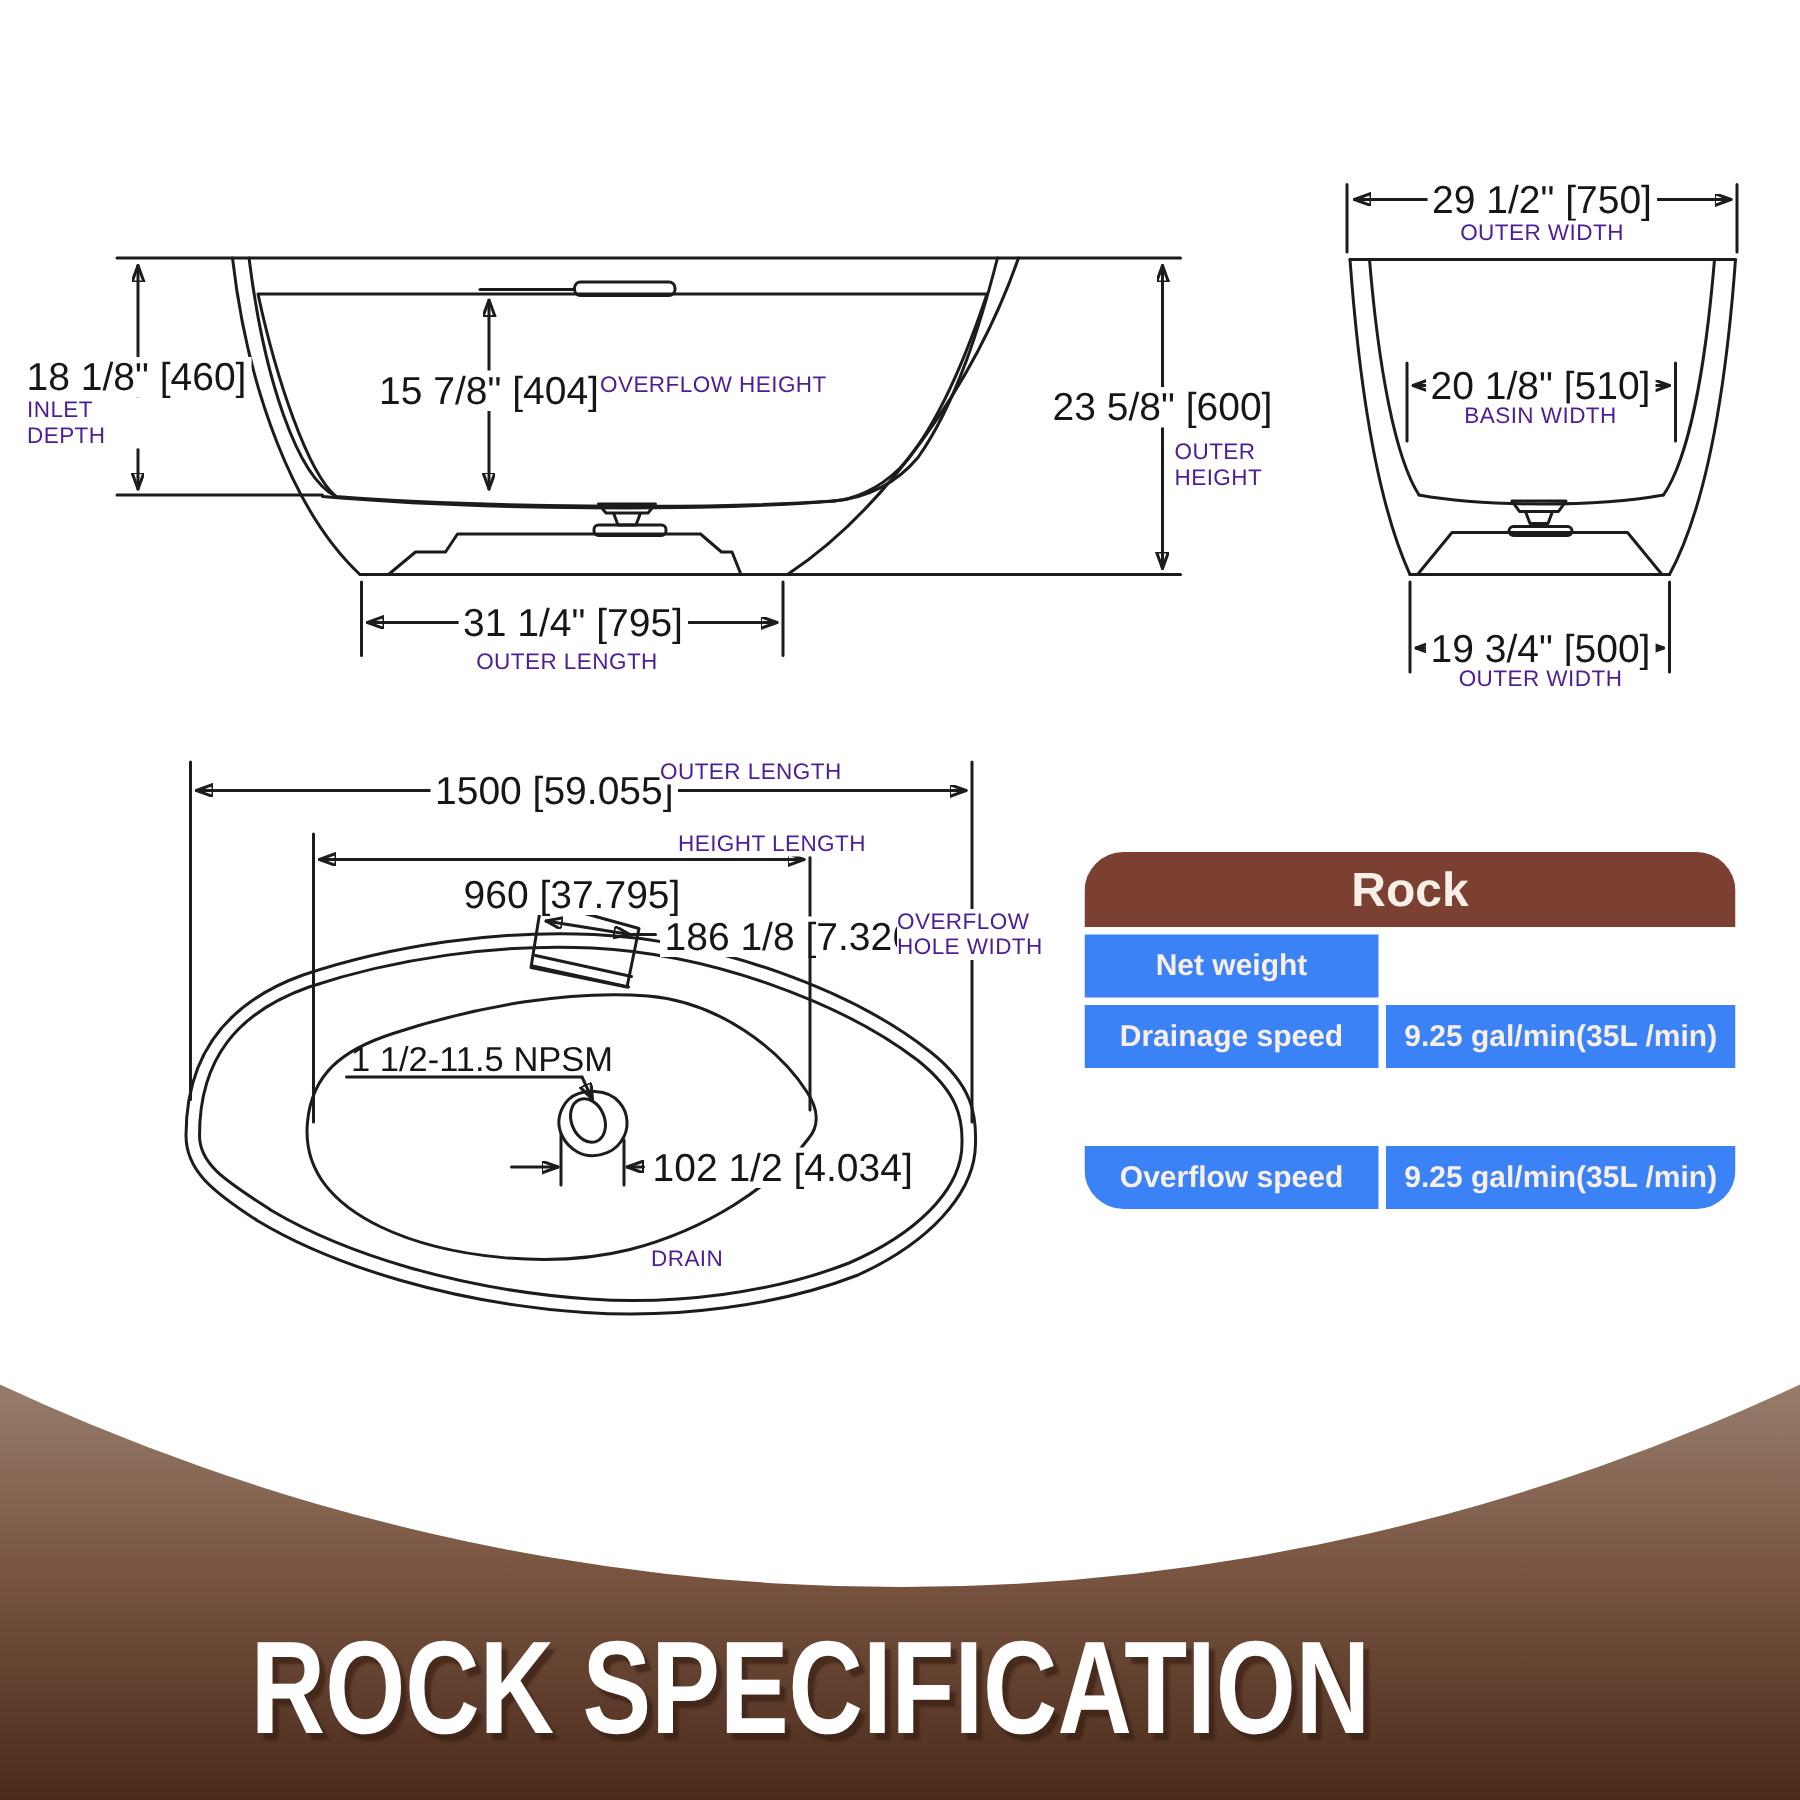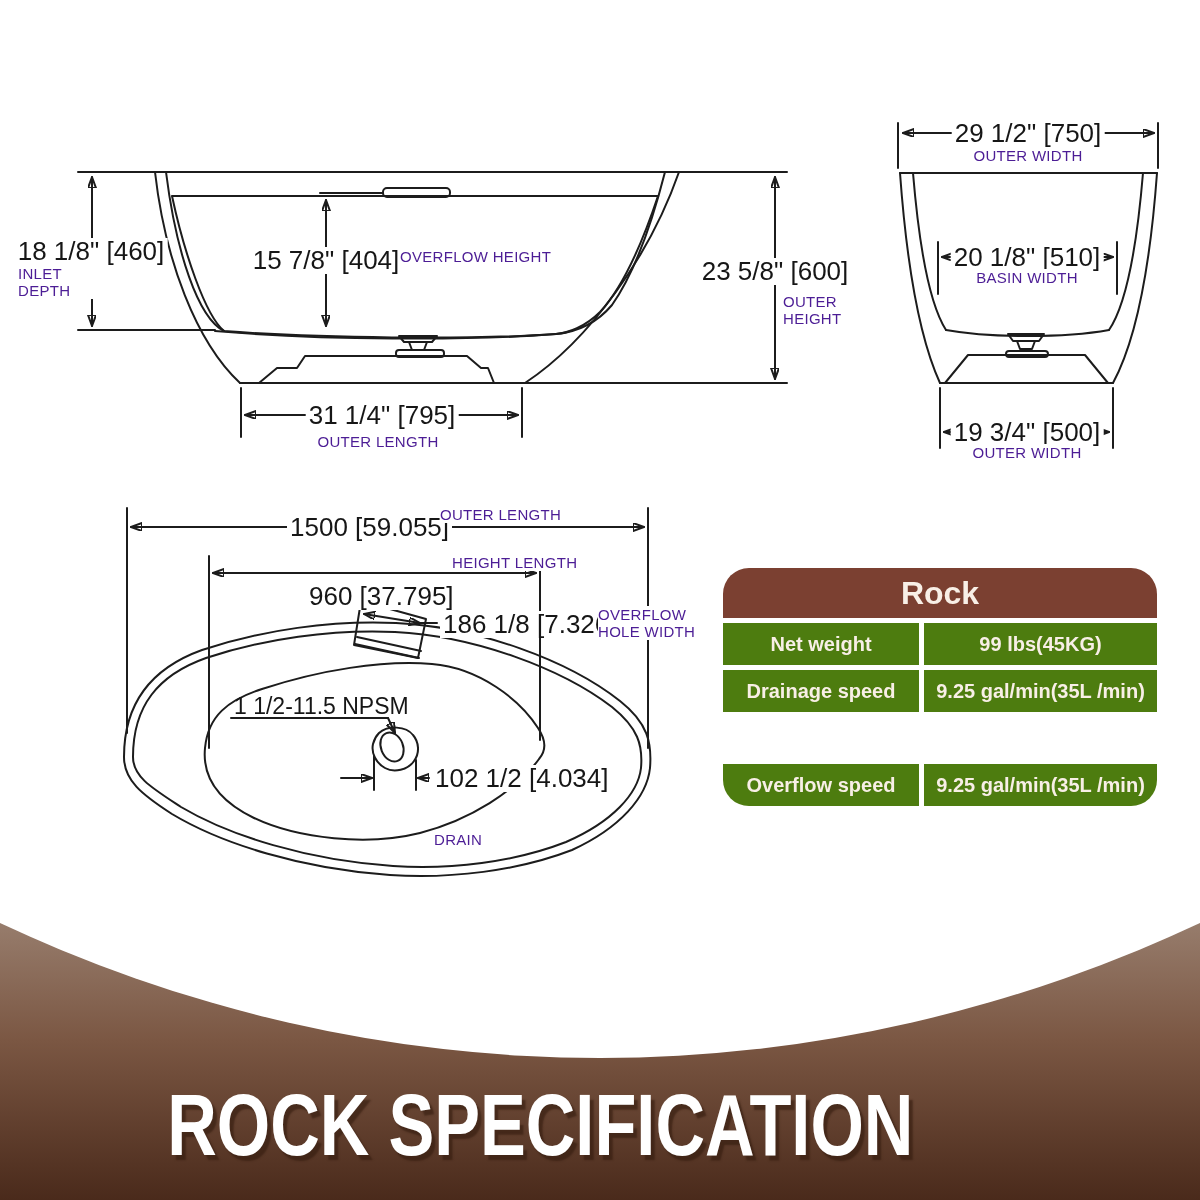--- a/index.html
+++ b/index.html
@@ -28,21 +28,21 @@
   .spec-table{
     position:absolute;left:723px;top:568px;width:434px;z-index:3;
     border-radius:26px;overflow:hidden;display:flex;flex-direction:column;gap:5px;
   }
   .spec-table .t-header{
     background:#7b4031;color:#f8efe6;height:50px;display:flex;
     align-items:center;justify-content:center;font-size:32px;font-weight:bold;
   }
   .spec-table .t-row{display:grid;grid-template-columns:196px 1fr;gap:5px;height:42px;}
   .spec-table .t-cell{
-    background:#4d7c0f;color:#f8efe6;display:flex;align-items:center;justify-content:center;
+    background:#3b82f6;color:#f8efe6;display:flex;align-items:center;justify-content:center;
     font-size:20px;font-weight:bold;white-space:nowrap;
   }
   
   .banner{position:absolute;left:0;top:880px;width:1200px;height:320px;overflow:hidden;z-index:1;}
   .banner-gradient{
     position:absolute;left:0;top:0;width:100%;height:100%;
     background:linear-gradient(180deg,#a18a7b 0%,#7b5743 50%,#4a2a1b 100%);
   }
   .banner-curve{
     position:absolute;left:-1000px;top:-3520px;width:3200px;height:3698px;
@@ -159,21 +159,20 @@
   <div class="lbl wrap" style="left:598px;top:606px;width:100px;">OVERFLOW HOLE WIDTH</div>
   <div class="dim npsm" style="left:231px;top:693px;background:transparent;">1 1/2-11.5 NPSM</div>
   <div class="dim" style="left:432px;top:765px;">102 1/2 [4.034]</div>
   <div class="lbl" style="left:434px;top:791px;margin-top:40px;">DRAIN</div>
 </div>
 
 <div class="spec-table">
   <div class="t-header">Rock</div>
   <div class="t-row">
     <div class="t-cell">Net weight</div>
-    <div class="t-cell">99 lbs(45KG)</div>
   </div>
   <div class="t-row">
     <div class="t-cell">Drainage speed</div>
     <div class="t-cell">9.25 gal/min(35L /min)</div>
   </div>
   <div class="t-row">
   </div>
   <div class="t-row">
     <div class="t-cell">Overflow speed</div>
     <div class="t-cell">9.25 gal/min(35L /min)</div>

